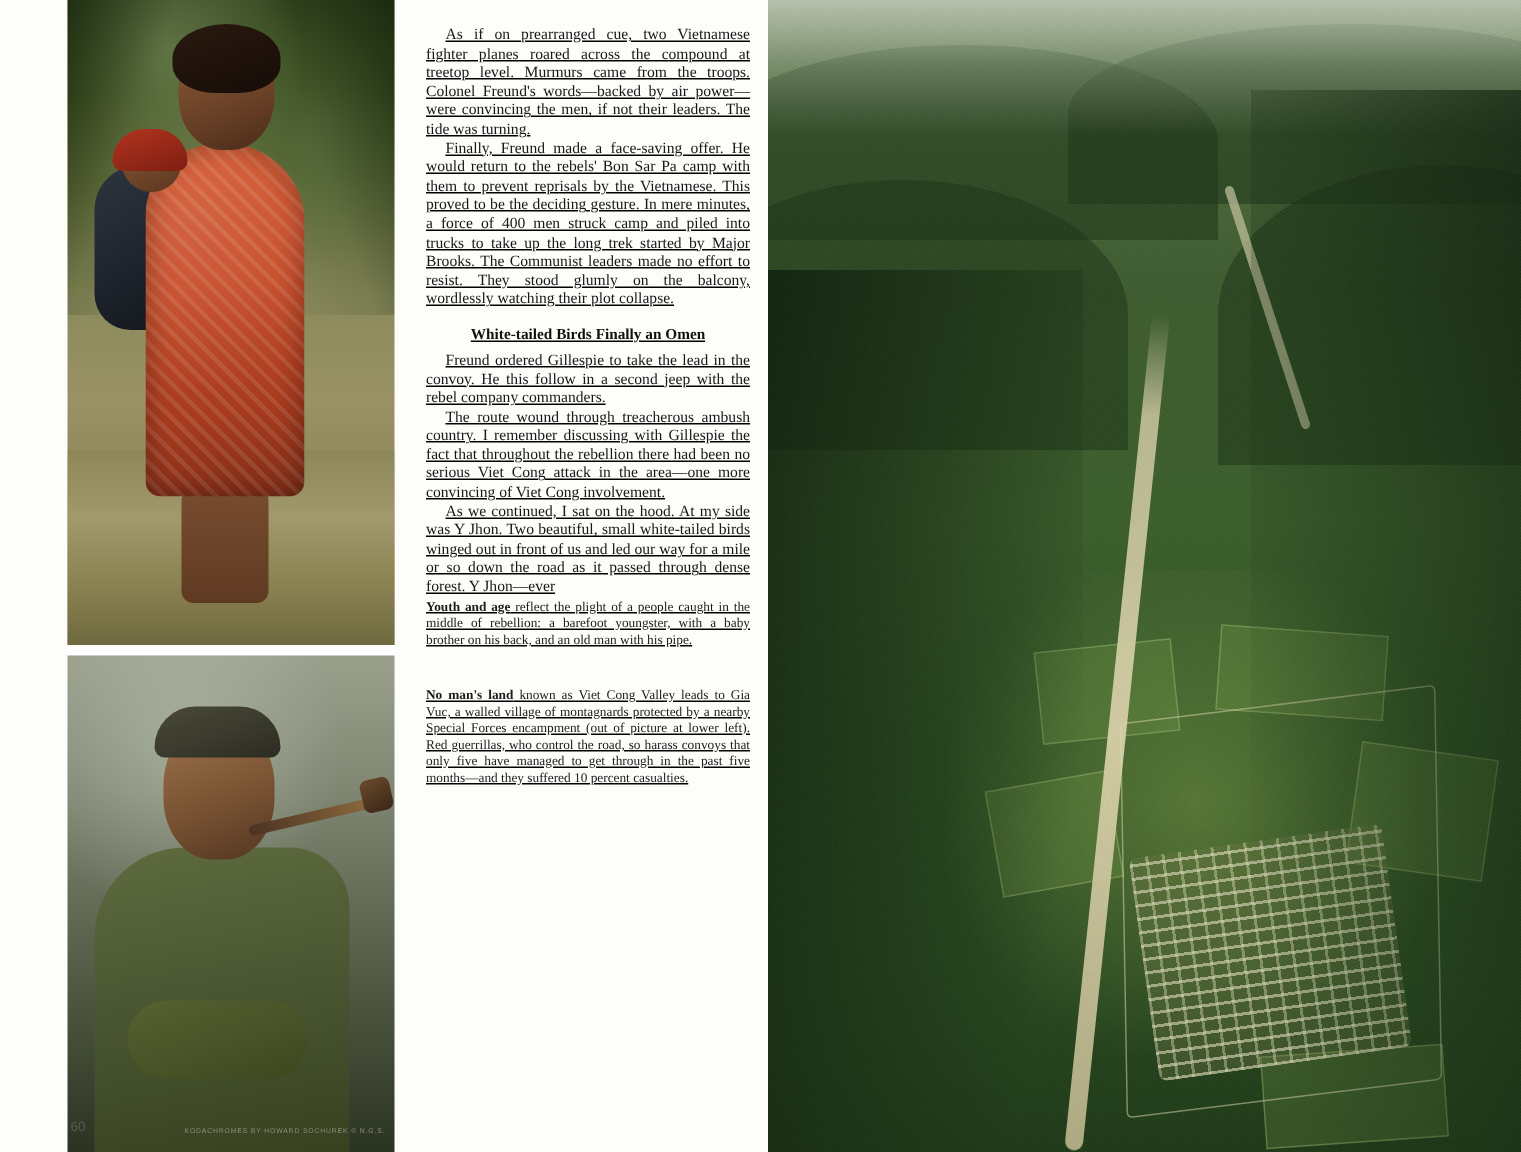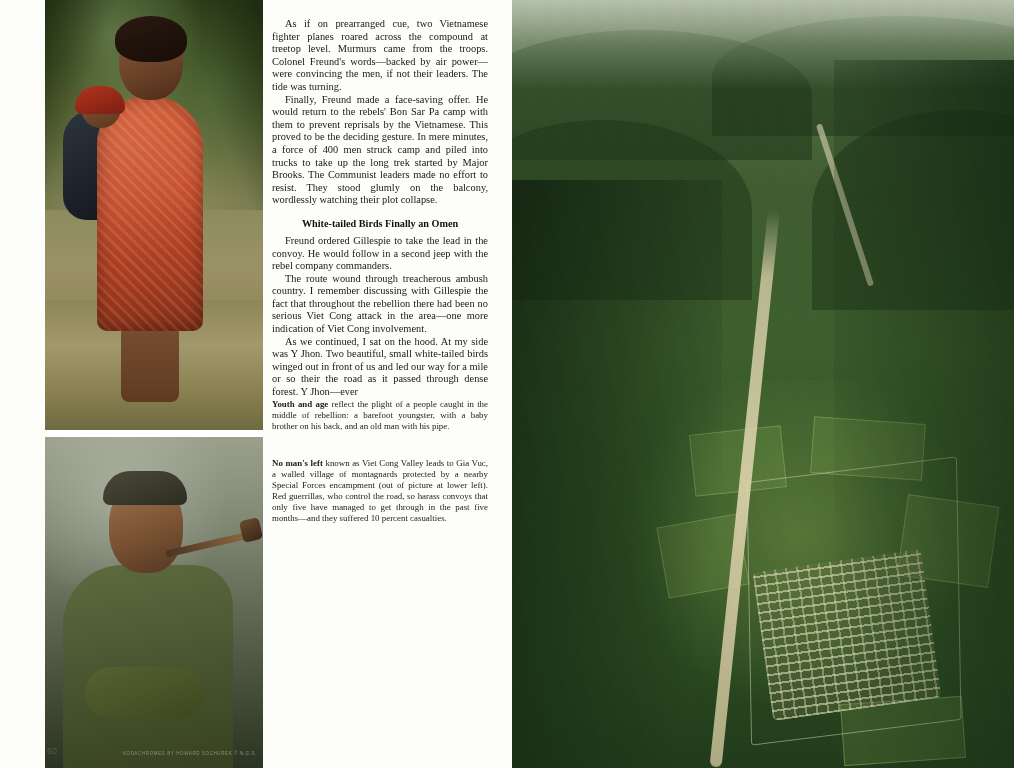--- a/index.html
+++ b/index.html
@@ -183,24 +183,25 @@
     font-family: "Liberation Sans", sans-serif;
     font-size: 4.5px;
     letter-spacing: 0.6px;
     color: #8f8d80;
     white-space: nowrap;
   }
 
   
   .text-col {
     position: absolute;
-    left: 272px;
+    left: 284px;
     top: 18px;
     width: 216px;
     height: 740px;
+    text-decoration: underline;
   }
   .body-text p {
     margin: 0;
     font-family: "Liberation Serif", serif;
     font-size: 10.4px;
     line-height: 12.6px;
     text-align: justify;
     color: #17171a;
     text-indent: 13px;
   }
@@ -356,31 +357,31 @@
 
     <div class="page-number">60</div>
     <div class="photo-credit">KODACHROMES BY HOWARD SOCHUREK © N.G.S.</div>
   </div>
 
   <div class="text-col">
     <div class="body-text">
       <p class="first">As if on prearranged cue, two Vietnamese fighter planes roared across the compound at treetop level. Murmurs came from the troops. Colonel Freund's words—backed by air power—were convincing the men, if not their leaders. The tide was turning.</p>
       <p>Finally, Freund made a face-saving offer. He would return to the rebels' Bon Sar Pa camp with them to prevent reprisals by the Vietnamese. This proved to be the deciding gesture. In mere minutes, a force of 400 men struck camp and piled into trucks to take up the long trek started by Major Brooks. The Communist leaders made no effort to resist. They stood glumly on the balcony, wordlessly watching their plot collapse.</p>
       <div class="subhead">White-tailed Birds Finally an Omen</div>
-      <p>Freund ordered Gillespie to take the lead in the convoy. He would follow in a second jeep with the rebel company commanders.</p>
-      <p>The route wound through treacherous ambush country. I remember discussing with Gillespie the fact that throughout the rebellion there had been no serious Viet Cong attack in the area—one more indication of Viet Cong involvement.</p>
-      <p>As we continued, I sat on the hood. At my side was Y Jhon. Two beautiful, small white-tailed birds winged out in front of us and led our way for a mile or so their the road as it passed through dense forest. Y Jhon—ever</p>
+      <p>Freund ordered Gillespie to take the lead in the convoy. He this follow in a second jeep with the rebel company commanders.</p>
+      <p>The route wound through treacherous ambush country. I remember discussing with Gillespie the fact that throughout the rebellion there had been no serious Viet Cong attack in the area—one more convincing of Viet Cong involvement.</p>
+      <p>As we continued, I sat on the hood. At my side was Y Jhon. Two beautiful, small white-tailed birds winged out in front of us and led our way for a mile or so down the road as it passed through dense forest. Y Jhon—ever</p>
     </div>
 
     <div class="caption-block">
       <p><span class="lead">Youth and age</span><span> reflect the plight of a people caught in the middle of rebellion: a barefoot youngster, with a baby brother on his back, and an old man with his pipe.</span></p>
     </div>
 
     <div class="caption-block second">
-      <p><span class="lead">No man's left</span><span> known as Viet Cong Valley leads to Gia Vuc, a walled village of montagnards protected by a nearby Special Forces encampment (out of picture at lower left). Red guerrillas, who control the road, so harass convoys that only five have managed to get through in the past five months—and they suffered 10 percent casualties.</span></p>
+      <p><span class="lead">No man's land</span><span> known as Viet Cong Valley leads to Gia Vuc, a walled village of montagnards protected by a nearby Special Forces encampment (out of picture at lower left). Red guerrillas, who control the road, so harass convoys that only five have managed to get through in the past five months—and they suffered 10 percent casualties.</span></p>
     </div>
   </div>
 
   <div class="aerial">
     <div class="ridge ridge-2"></div>
     <div class="ridge ridge-1"></div>
     <div class="sky-haze"></div>
     <div class="ridge ridge-4"></div>
     <div class="ridge ridge-3"></div>
     <div class="valley-floor"></div>

